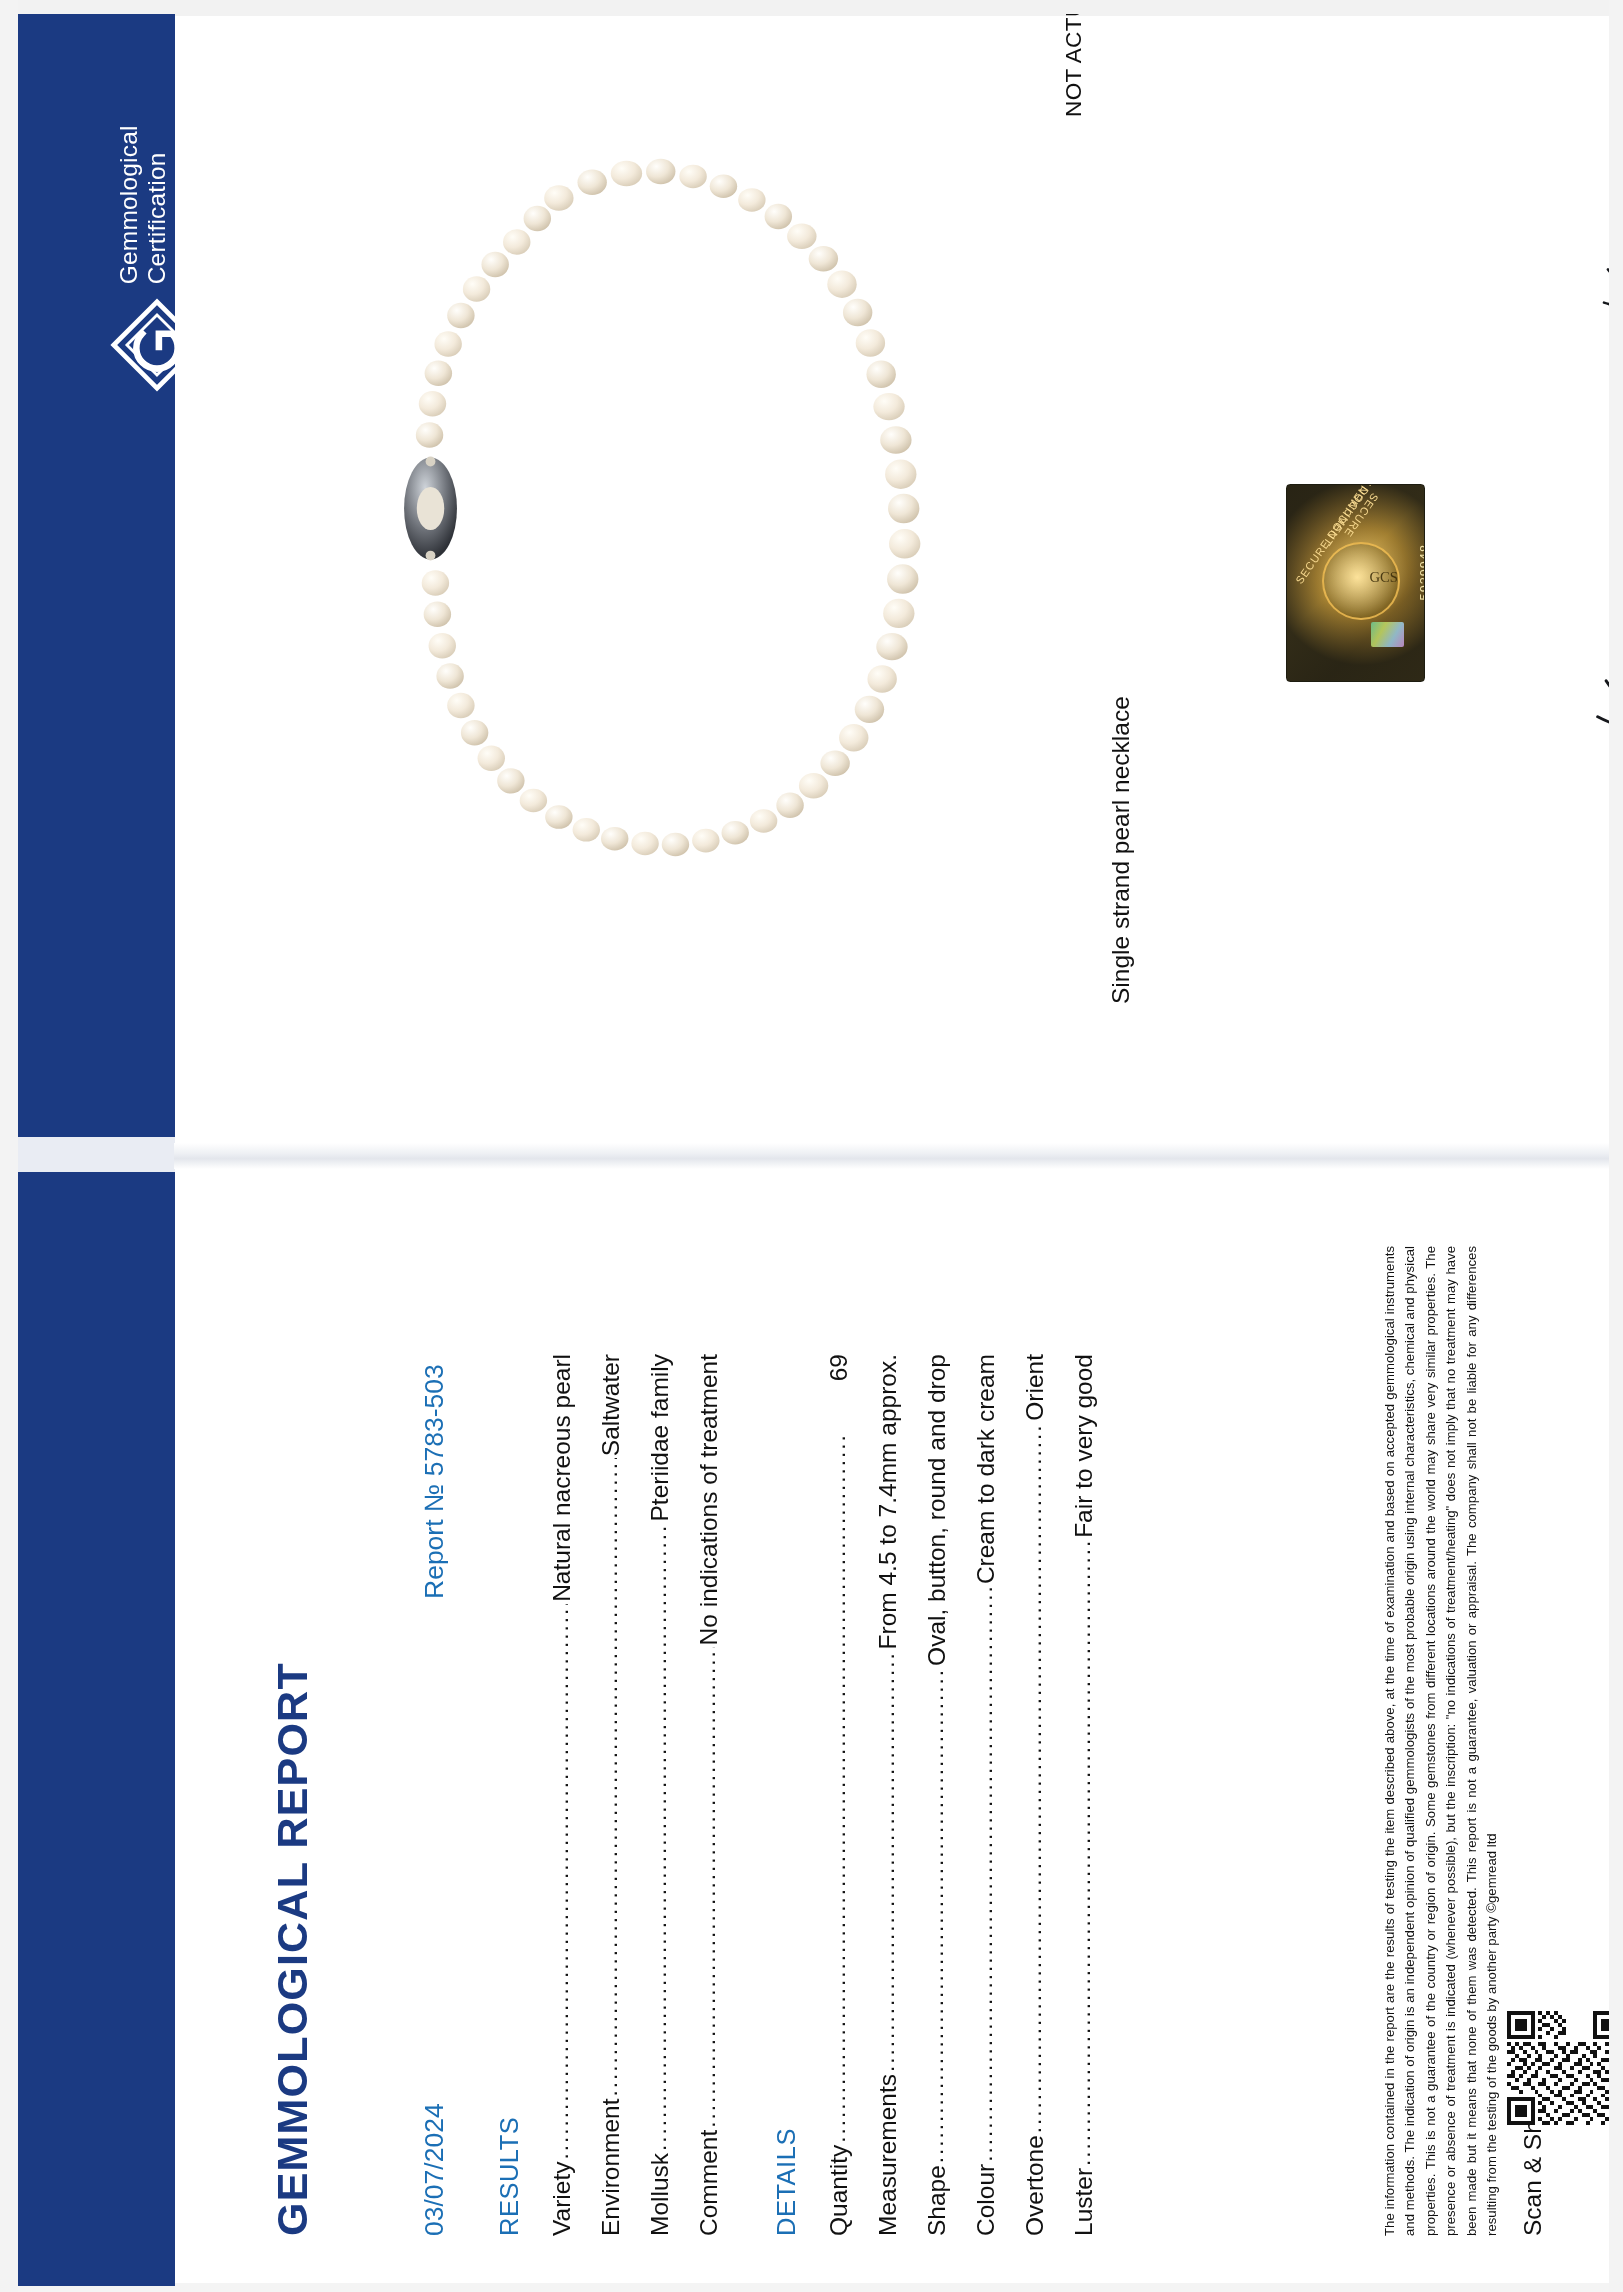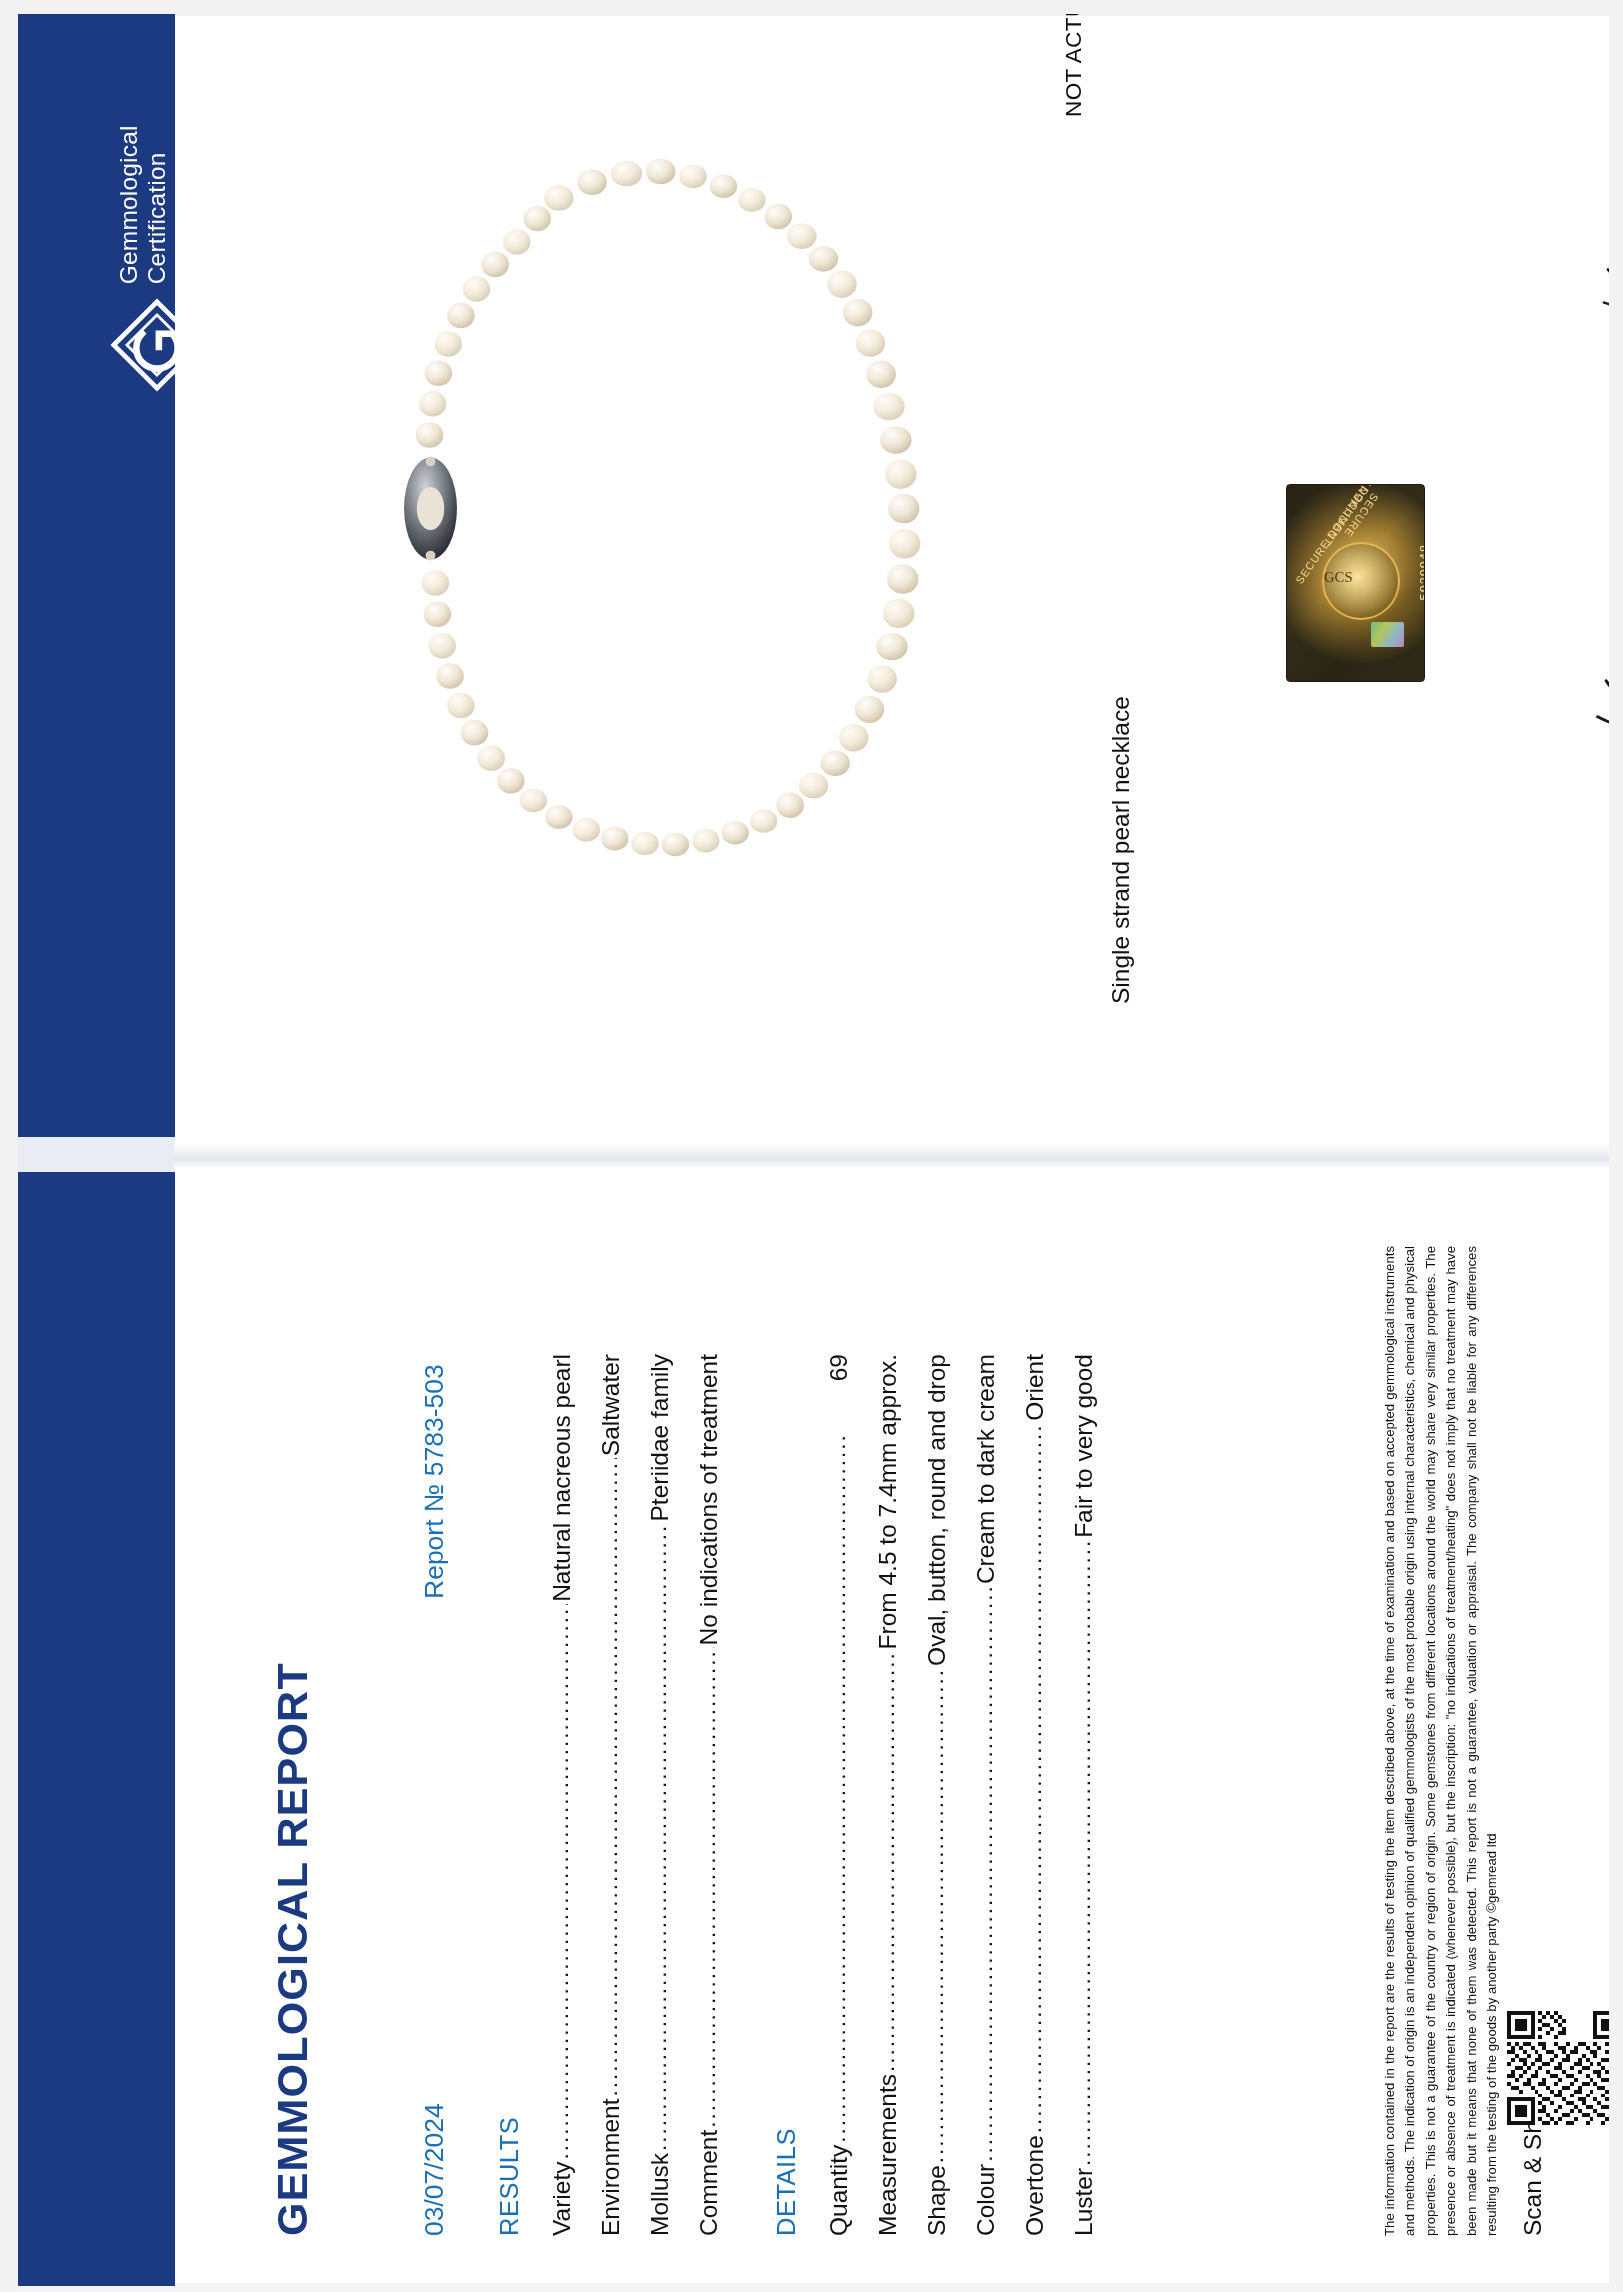--- a/index.html
+++ b/index.html
@@ -159,21 +159,21 @@
     left: 35px; top: 57px;
     width: 74px; height: 74px;
     border-radius: 50%;
     border: 2.9px solid rgba(255,200,90,.75);
     background: radial-gradient(circle at 45% 45%, rgba(255,230,160,.9), rgba(120,95,30,.6) 70%);
   }
   .holo-ring span {
     position: absolute;
     left: 0; top: 25.5px;
     width: 100%;
-    text-align: left;
+    text-align: right;
     font-size: 14.7px;
     color: rgba(60,45,10,.9);
     font-family: "Liberation Serif", serif;
   }
   .holo-txt {
     position: absolute;
     font-size: 10.8px;
     color: rgba(255,225,150,.92);
     letter-spacing: 1px;
     font-family: "Liberation Sans", sans-serif;

